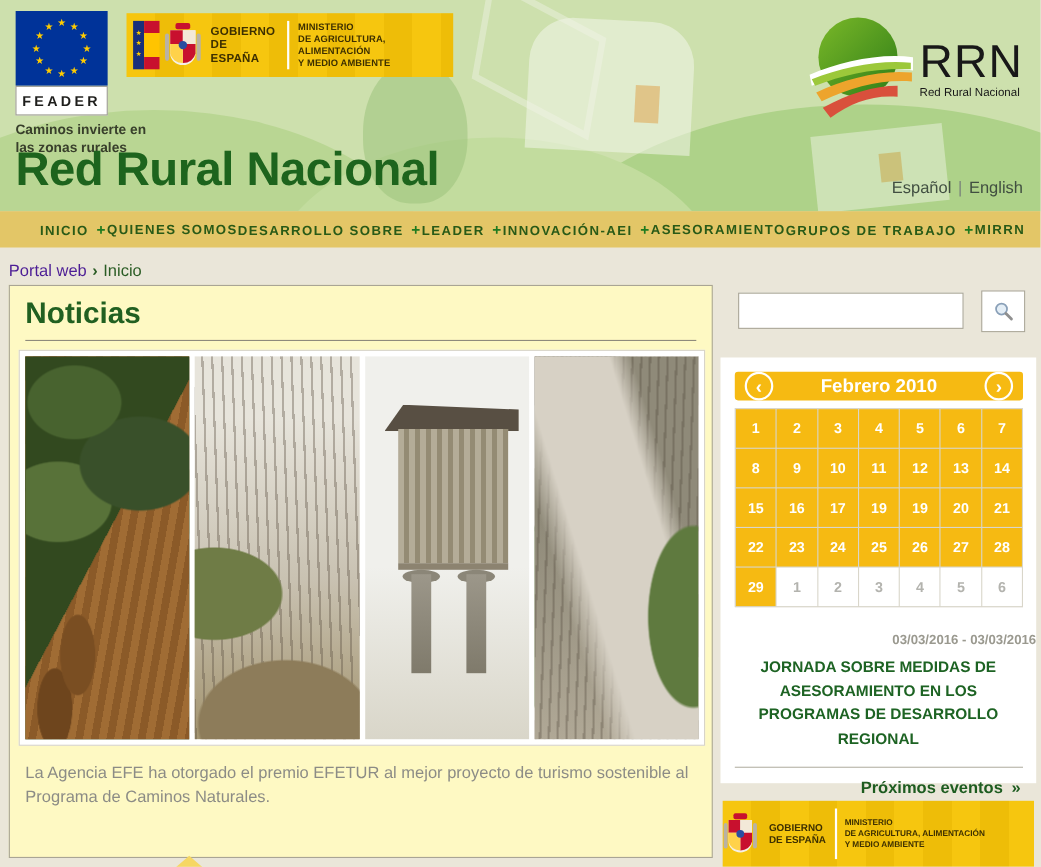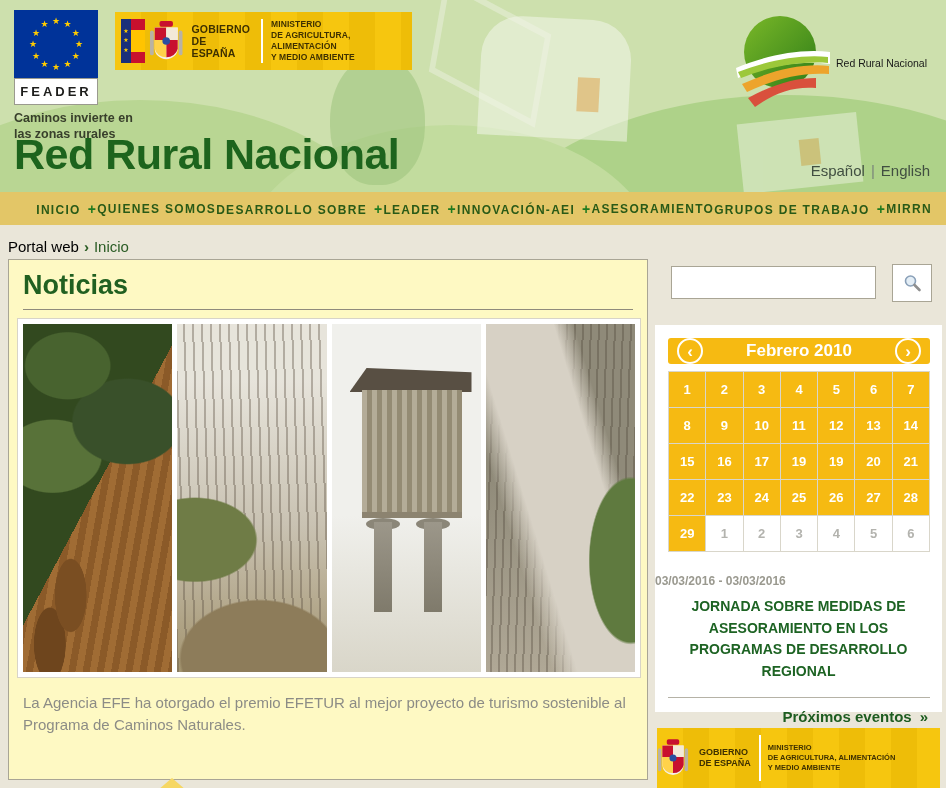--- a/index.html
+++ b/index.html
@@ -50,21 +50,21 @@
 
   
   .navbar { position:absolute; left:0; top:192px; width:946px; height:33px; background:#e3c667;
     display:flex; align-items:center; justify-content:flex-end; padding:0 14px; z-index:4; }
   .nav-item { text-decoration:none; font-size:12px; font-weight:bold; letter-spacing:1.3px; color:#295a17; white-space:nowrap; }
   .nav-plus { color:#1f7a1f; font-weight:bold; margin-left:7px; font-size:14px; }
   .nav-plus:empty { display:none; }
 
   
   .breadcrumb { position:absolute; left:8px; top:238px; font-size:15px; color:#2a5c24; }
-  .breadcrumb a { color:#000000; text-decoration:none; }
+  .breadcrumb a { color:#4c1d95; text-decoration:none; }
   .crumb-sep { margin:0 5px; font-weight:bold; color:#2a5c24; }
 
   
   .main-box { position:absolute; left:8px; top:259px; width:640px; height:521px;
     background:#fef9c3; border:1px solid #a9a595; }
   .section-title { margin:10px 0 0 14px; font-size:27px; color:#216021; }
   .section-rule { margin:8px 14px 0 14px; border:none; border-top:1px solid #8f8b7c; }
   .photo-panel { margin:8px 8px 0 8px; width:624px; height:360px; background:#fff; border:1px solid #d8d4c8;
     padding:5px; display:flex; gap:5px; }
   .photo { flex:1 1 0; height:348px; position:relative; overflow:hidden; }
@@ -111,21 +111,21 @@
   .cal-header { margin:13px 12px 0 13px; height:42px; background:#f6ba12; border-radius:3px;
     display:flex; align-items:center; justify-content:space-between; padding:0 9px; }
   .cal-arrow { width:26px; height:26px; border:2px solid #fff; border-radius:50%; color:#fff;
     display:flex; align-items:center; justify-content:center; font-size:17px; font-weight:bold; cursor:pointer; line-height:1; }
   .cal-title { color:#fff; font-weight:bold; font-size:17px; }
   .cal-grid { margin:7px 12px 0 13px; display:grid; grid-template-columns:repeat(7,1fr); gap:1px;
     background:#d9d6ca; border:1px solid #d9d6ca; }
   .cal-cell { height:35px; background:#f6ba12; color:#fff; font-size:13px; font-weight:bold;
     display:flex; align-items:center; justify-content:center; cursor:pointer; }
   .cal-cell.other { background:#fff; color:#b3b3ae; }
-  .event-dates { margin-top:22px; text-align:left; font-size:12px; font-weight:bold; color:#9a998f; }
+  .event-dates { margin-top:22px; text-align:right; font-size:12px; font-weight:bold; color:#9a998f; }
   .event-title { margin:8px 20px 0 20px; text-align:center; font-size:14px; font-weight:bold;
     color:#1d6323; line-height:1.55; text-decoration:none; display:block; }
   .event-rule { margin:14px 12px 0 13px; border:none; border-top:1px solid #b5b2a6; }
   .event-more { margin:10px 14px 0 0; text-align:right; font-size:15px; font-weight:bold; color:#1d5c20; text-decoration:none; }
   .event-more .arrow { margin-left:8px; }
 
   .ministry-banner { position:absolute; left:657px; top:728px; width:283px; height:60px;
     background:repeating-linear-gradient(90deg,#f6c60f 0 26px,#eebd08 26px 52px); display:flex; align-items:center; }
   .mb-gov { margin-left:10px; font-size:9px; font-weight:bold; color:#3e3000; line-height:1.2; }
   .mb-div { width:2px; height:46px; background:#fff; margin:0 7px 0 8px; }
@@ -217,20 +217,21 @@
               <stop offset="1" stop-color="#2f7d18"></stop>
           </linearGradient>
         </defs>
         <circle cx="48" cy="40" r="36" fill="url(#rrnG)"></circle>
         <path d="M4,56 C32,44 68,36 98,40 L98,52 C68,48 34,54 6,66 Z" fill="#fff"></path>
         <path d="M6,60 C34,49 68,42 96,45 L96,51 C68,49 36,55 9,66 Z" fill="#9cc83a"></path>
         <path d="M10,72 C38,59 70,51 97,54 L97,62 C70,60 42,67 15,80 Z" fill="#eda42c"></path>
         <path d="M16,86 C40,73 62,66 84,66 L84,76 C62,74 42,81 23,95 Z" fill="#d9503c"></path>
       </svg>
       <div class="rrn-text">
+        <div class="rrn-acronym">RRN</div>
         <div class="rrn-name">Red Rural Nacional</div>
       </div>
     </div>
 
     <h1 class="site-title">Red Rural Nacional</h1>
 
     <div class="langs">
       <a href="#">Español</a><span class="lang-sep">|</span><a href="#">English</a>
     </div>
   </div>

